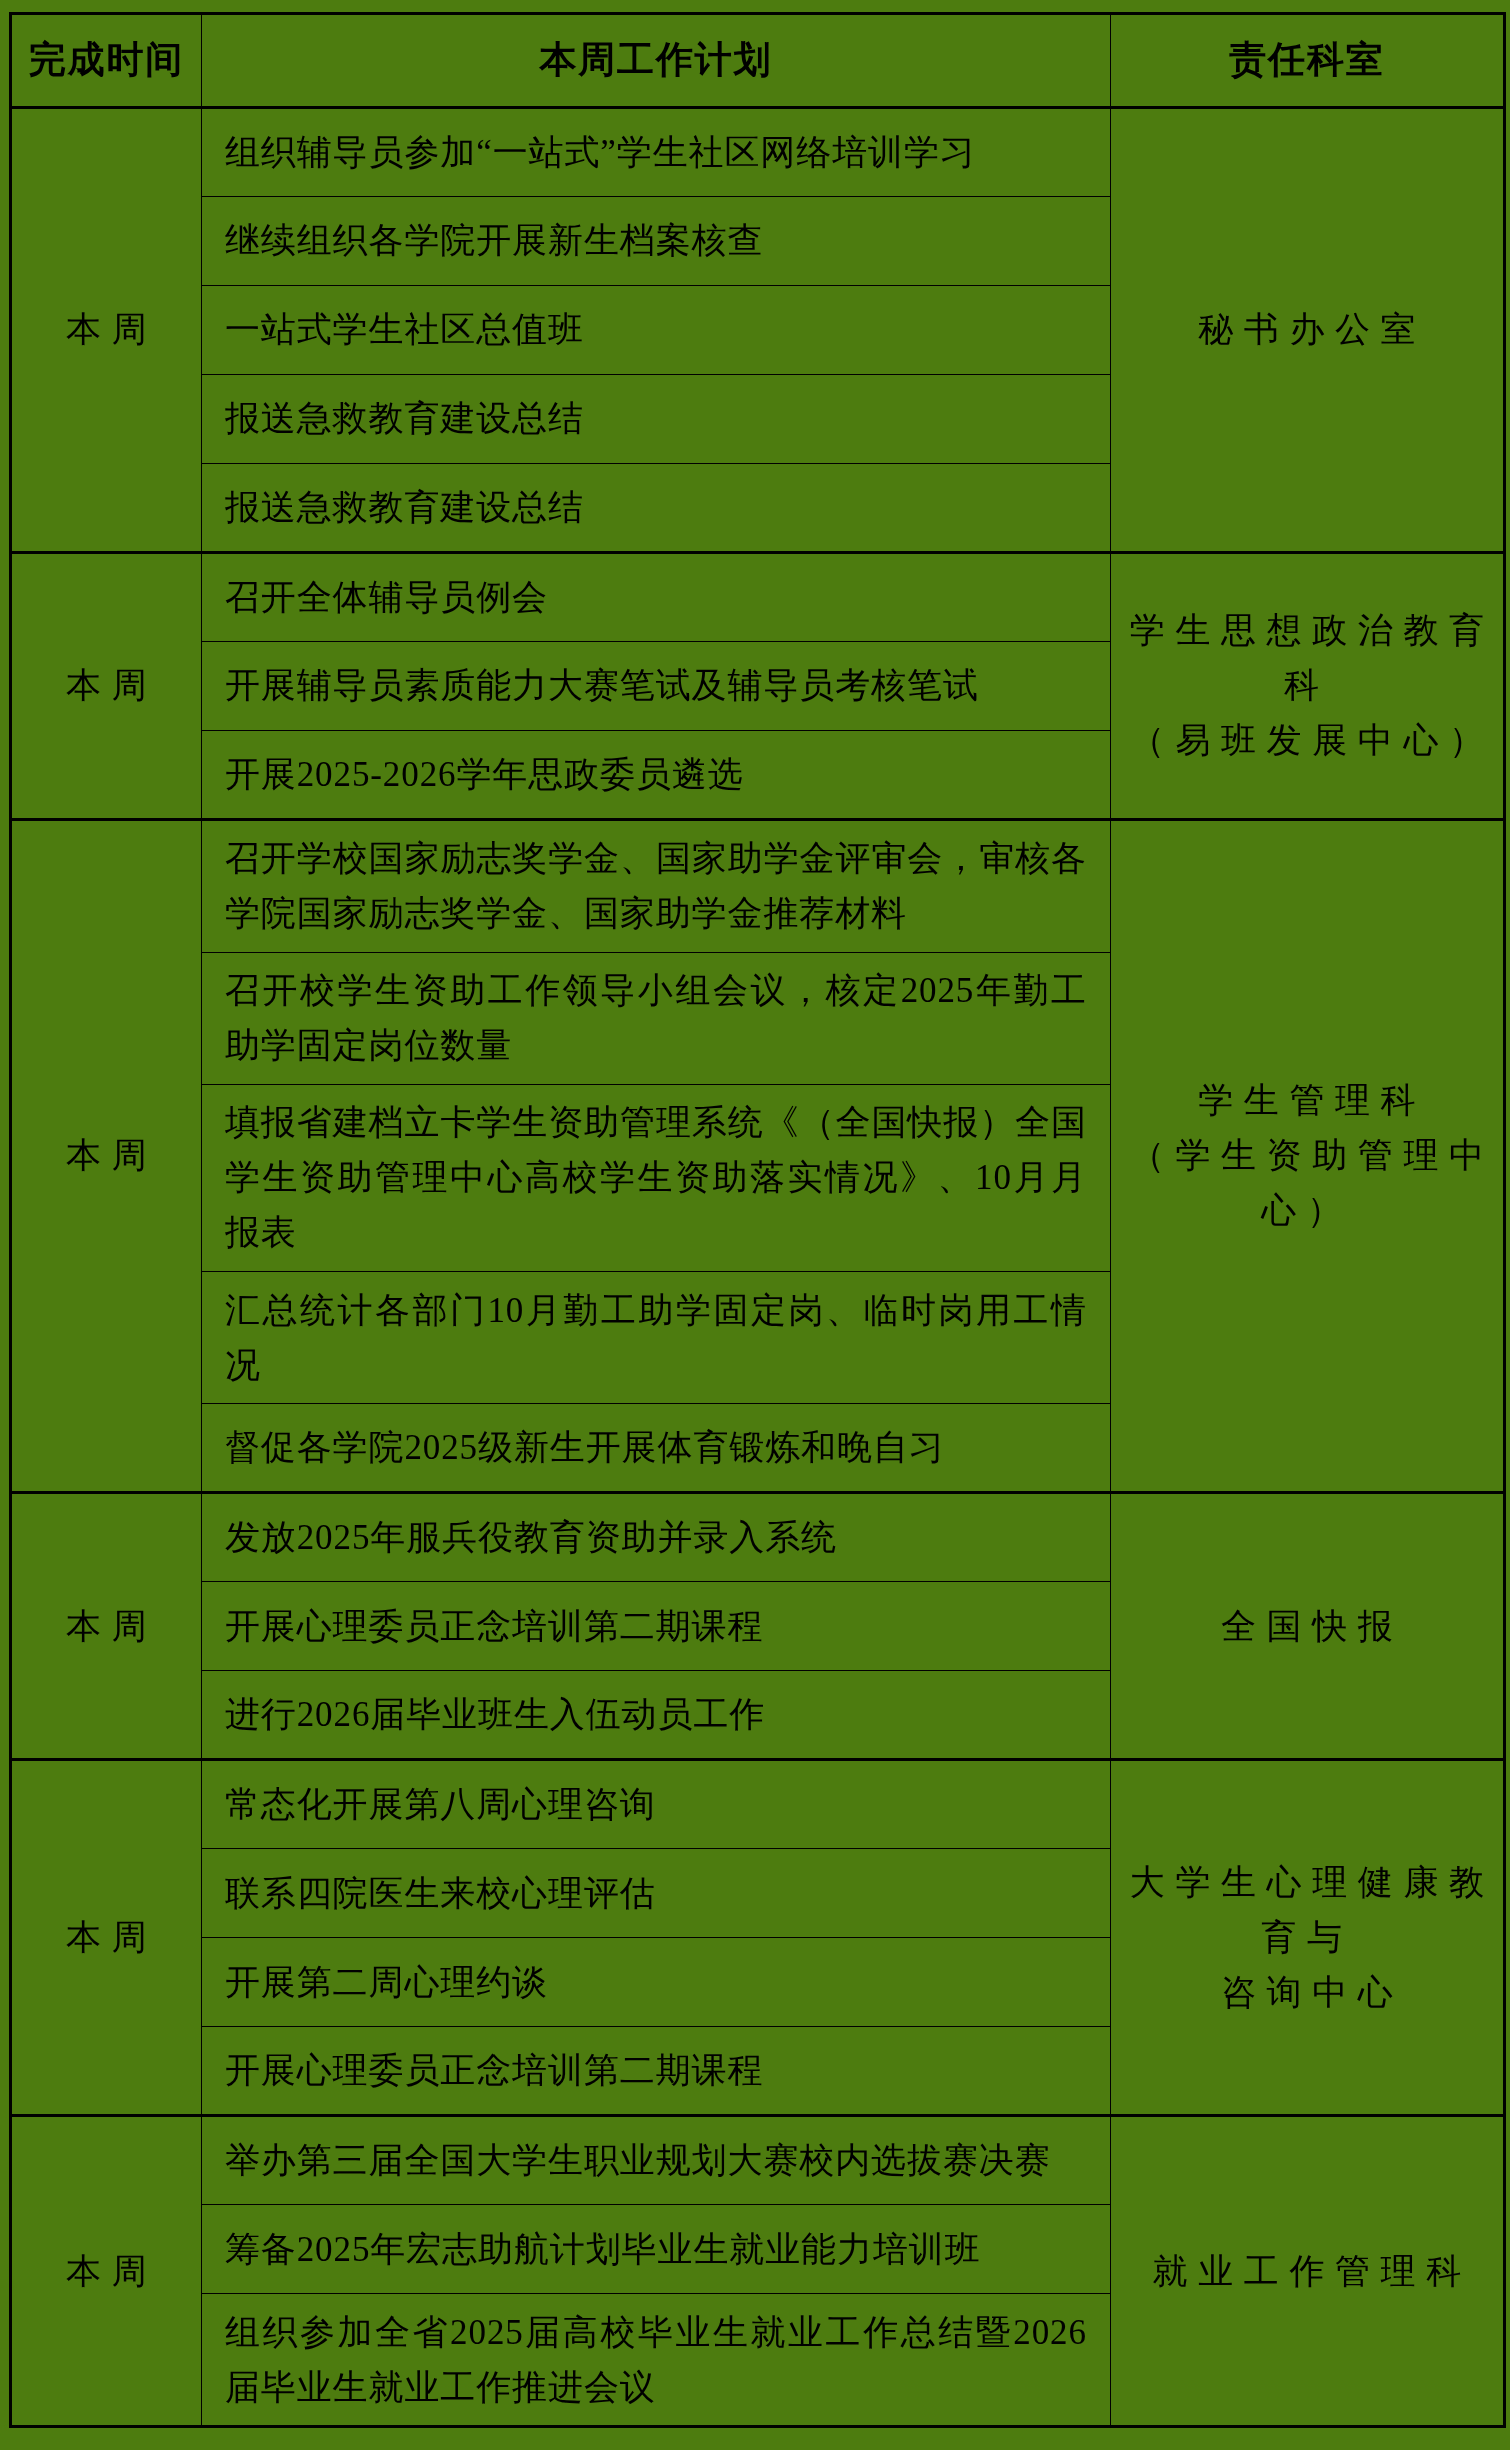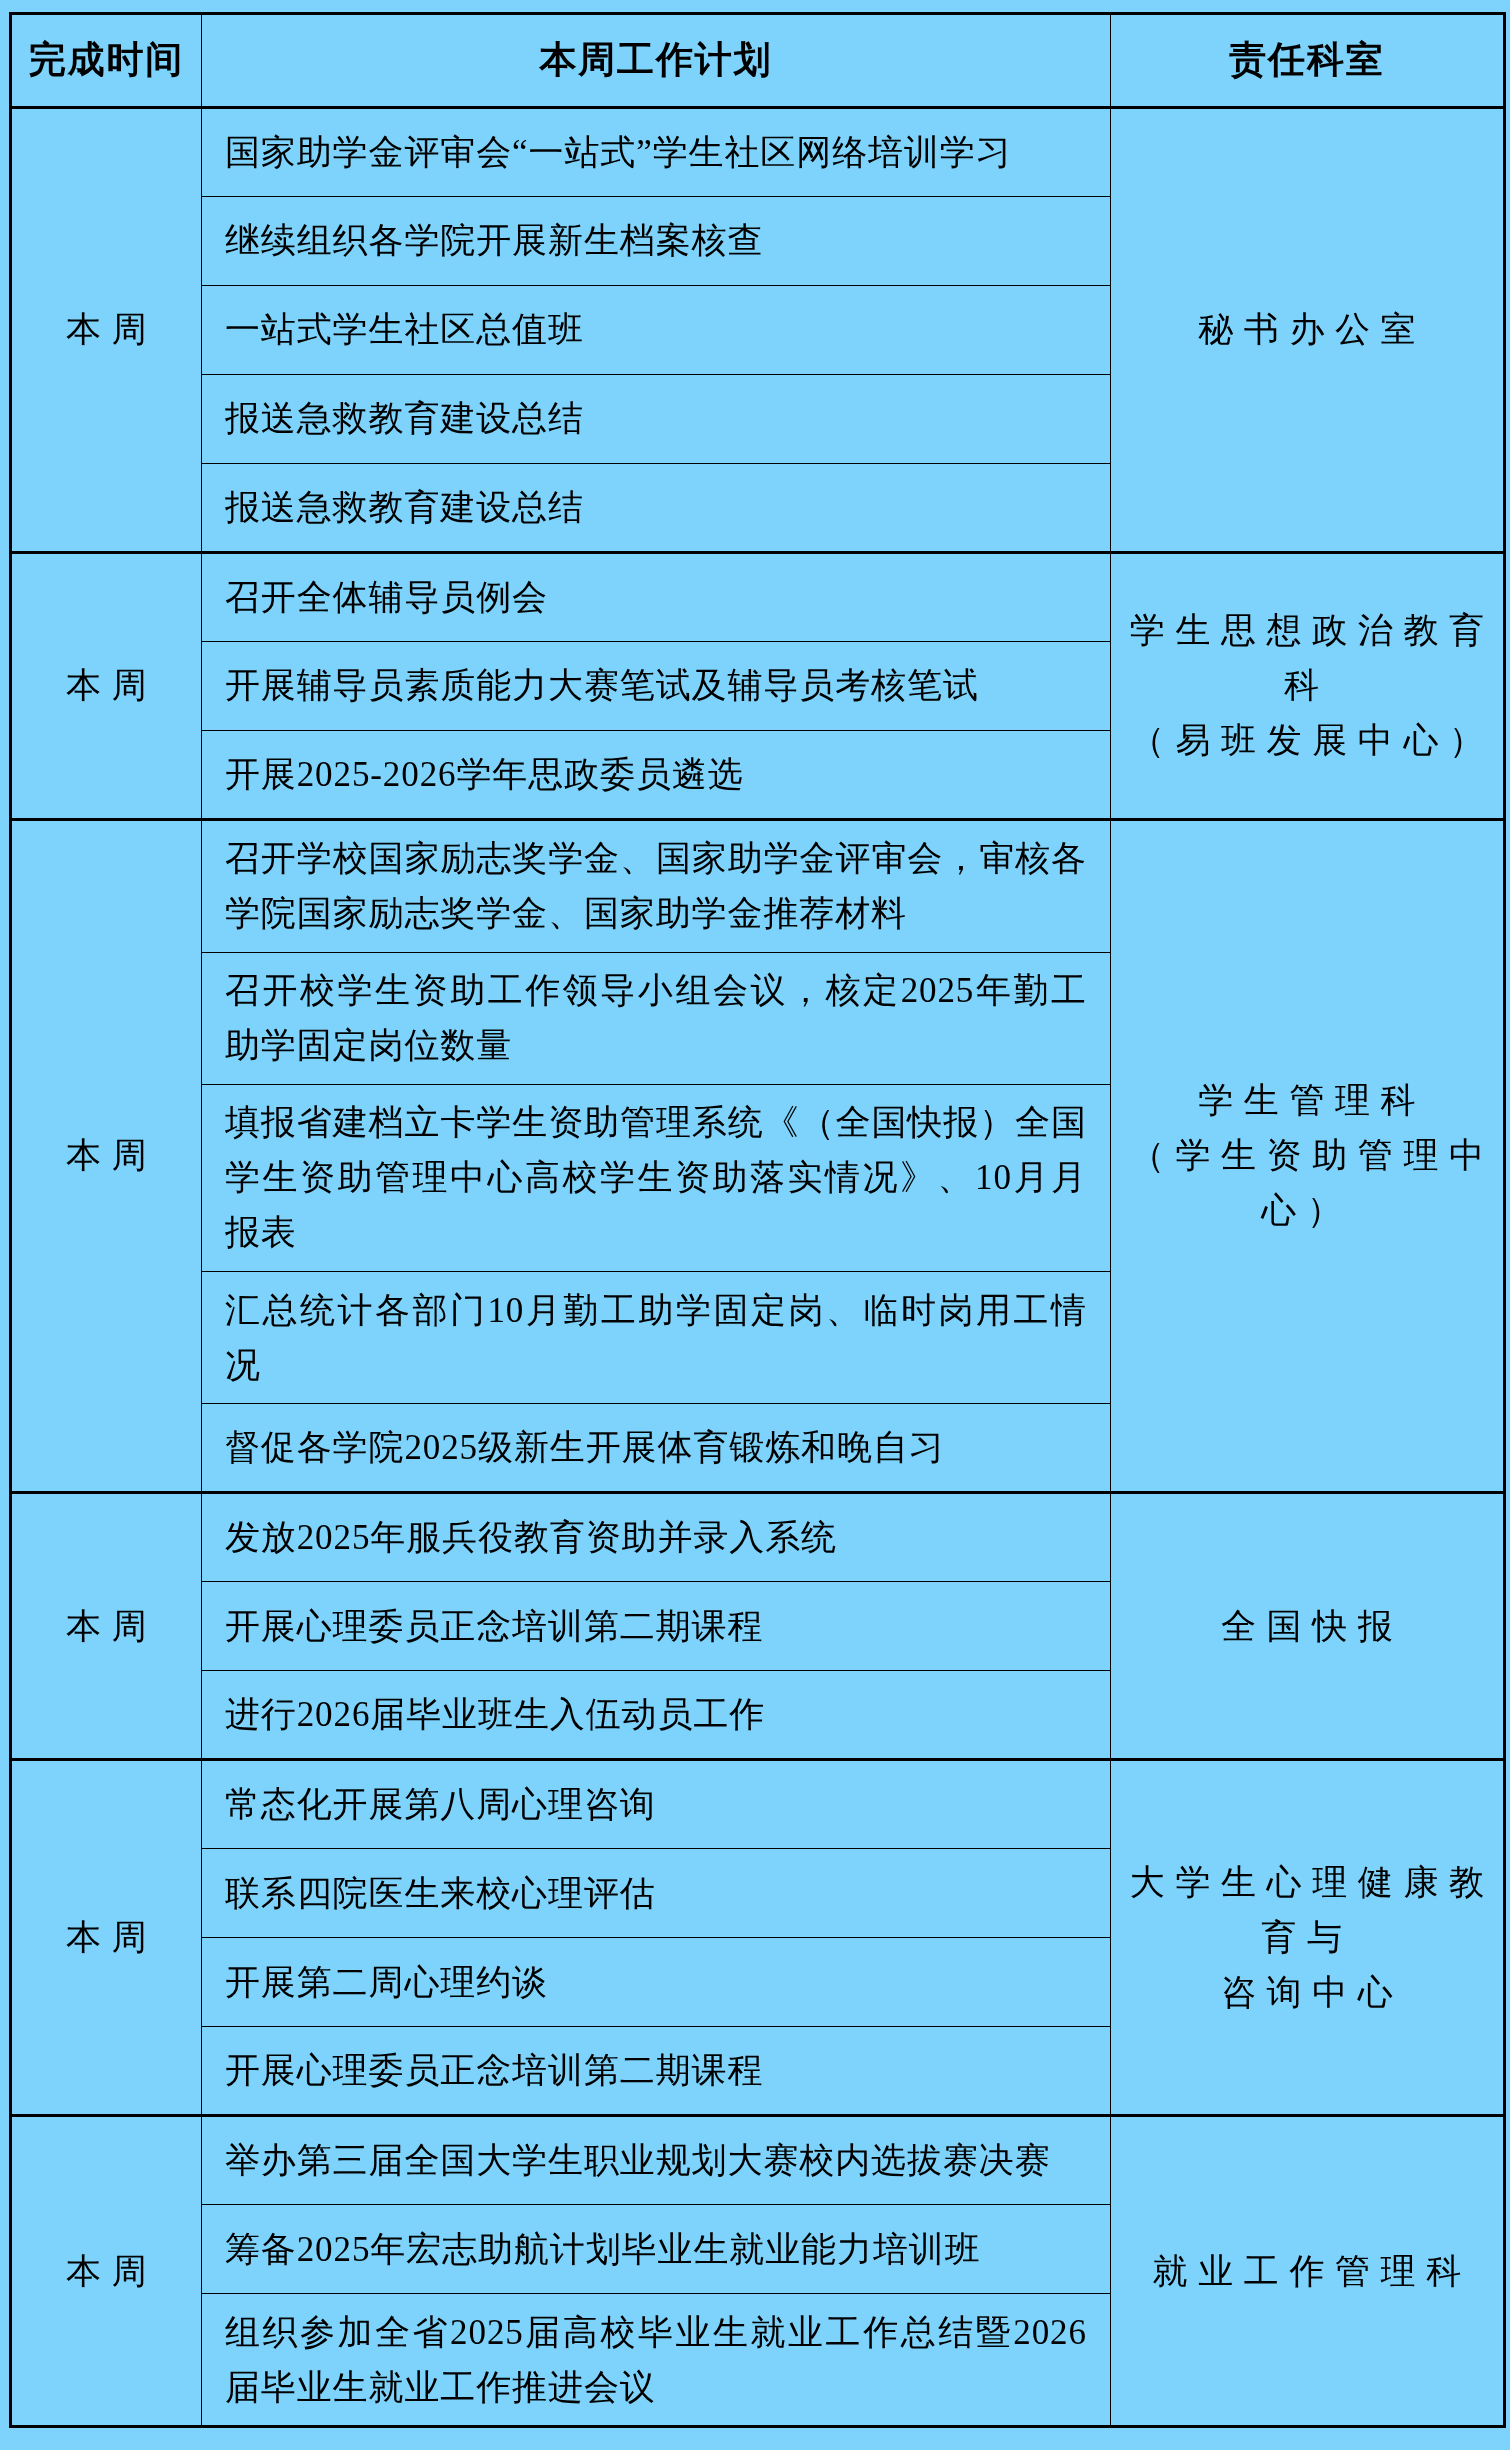--- a/index.html
+++ b/index.html
@@ -2,21 +2,21 @@
 <html style="font-size:14px"><head>
 <meta charset="utf-8">
 <title>本周工作计划</title>
 <style>
   html,body{margin:0;padding:0;background:#ffffff;}
   body{
     width:1510px;height:2450px;
     font-family:"Liberation Serif","DejaVu Serif",serif;
     color:#000000;
   }
-  .sheet{position:relative;width:1510px;height:2450px;background:#7dd3fc;}
+  .sheet{position:relative;width:1510px;height:2450px;background:#4d7c0f;}
   table.plan{
     position:absolute;left:8.9px;top:11.5px;
     width:1493px;
     border-collapse:collapse;
     table-layout:fixed;
     border:3.5px solid #000000;
   }
   col.c-time{width:191px;}
   col.c-task{width:909px;}
   col.c-dept{width:394px;}
@@ -66,21 +66,21 @@
     <thead>
       <tr>
         <th>完成时间</th>
         <th>本周工作计划</th>
         <th>责任科室</th>
       </tr>
     </thead>
     <tbody>
         <tr class="group-start">
           <td class="time" rowspan="5">本周</td>
-          <td class="task">国家助学金评审会“一站式”学生社区网络培训学习</td>
+          <td class="task">组织辅导员参加“一站式”学生社区网络培训学习</td>
           <td class="dept" rowspan="5">
             <div>秘书办公室</div>
           </td>
         </tr>
         <tr>
           <td class="task">继续组织各学院开展新生档案核查</td>
         </tr>
         <tr>
           <td class="task">一站式学生社区总值班</td>
         </tr>

